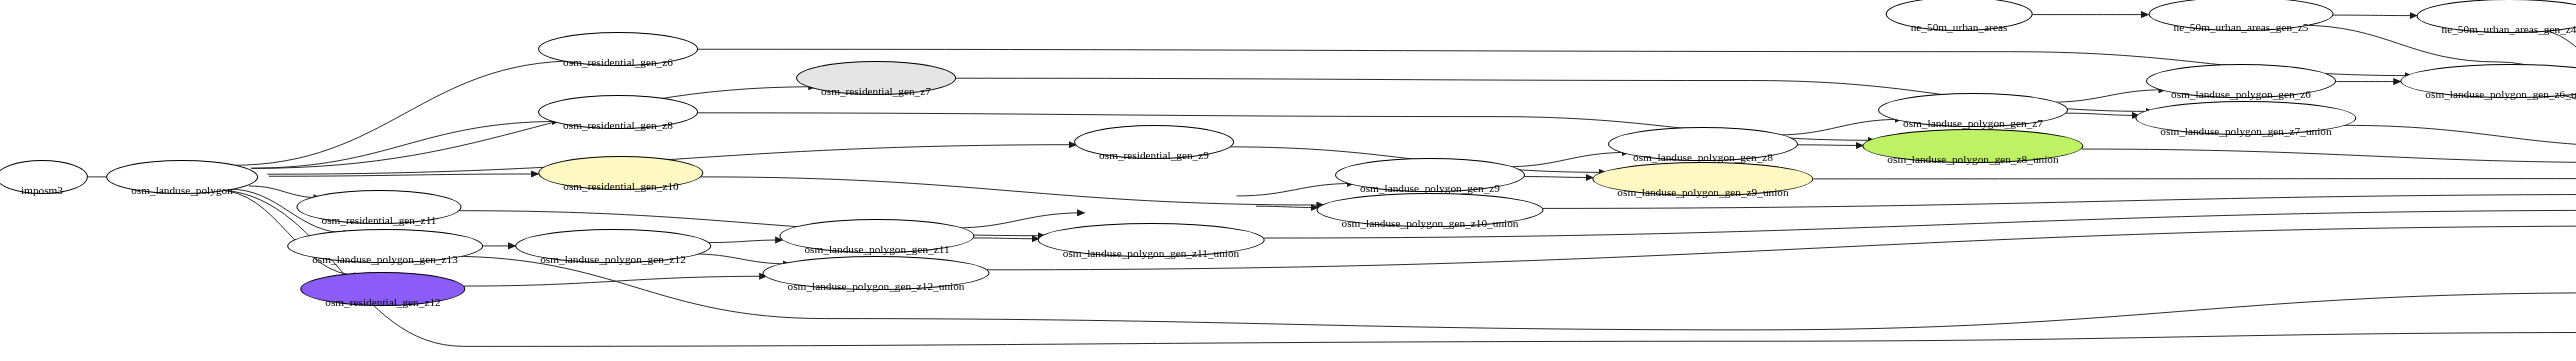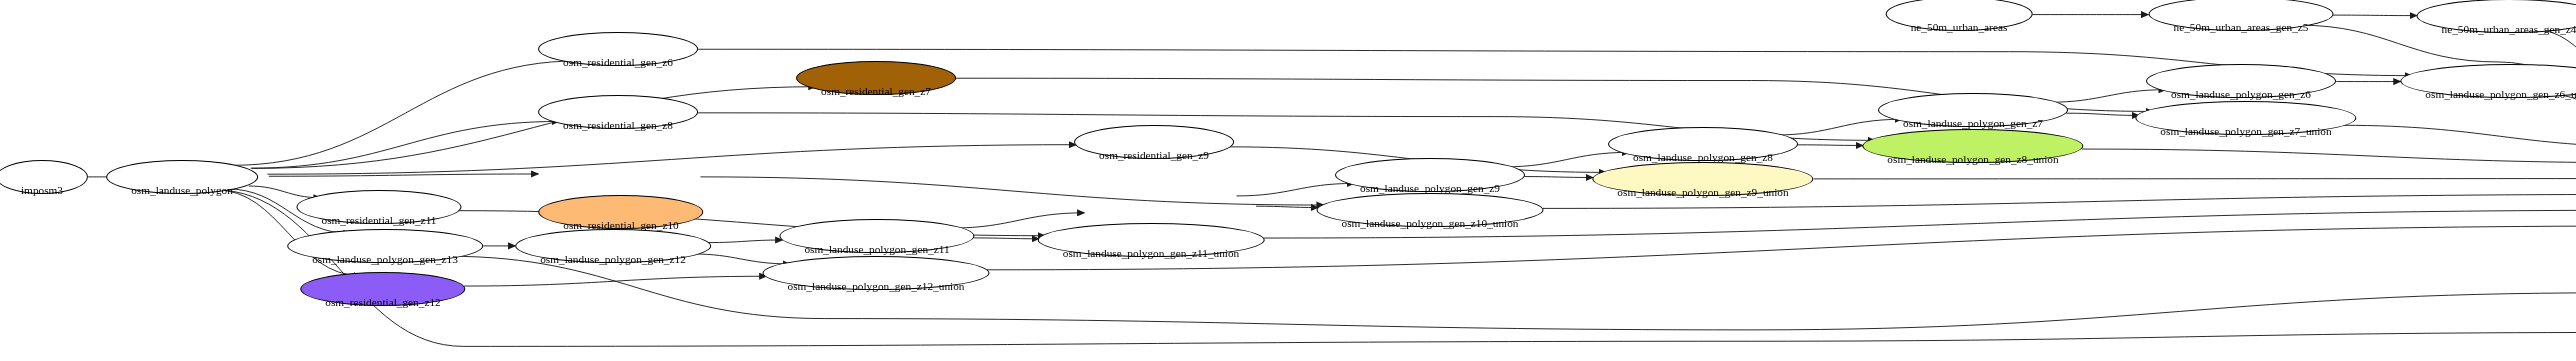--- a/index.html
+++ b/index.html
@@ -68,24 +68,24 @@
         <path d="M3520.0,346.9 C4255.7,346.9 4419.2,346.3 5155.0,346.3" fill="none" stroke="#1a1a1a" stroke-width="1.8" marker-end="url(#arrow)"></path>
         <path d="M2994.3,404.2 C3966.6,404.2 4182.7,377.0 5155.0,377.0" fill="none" stroke="#1a1a1a" stroke-width="1.8" marker-end="url(#arrow)"></path>
         <path d="M2451.9,461.7 C3668.3,461.7 3938.6,407.7 5155.0,407.7" fill="none" stroke="#1a1a1a" stroke-width="1.8" marker-end="url(#arrow)"></path>
         <path d="M1915.2,523.4 C3373.1,523.4 3697.1,438.3 5155.0,438.3" fill="none" stroke="#1a1a1a" stroke-width="1.8" marker-end="url(#arrow)"></path>
       </g>
   </svg>
 
 <div class="gnode" style="left: 42px; top: 177px; background: rgb(255, 255, 255); border-color: rgb(0, 0, 0);">imposm3</div>
     <div class="gnode" style="left: 182px; top: 177px; background: rgb(255, 255, 255); border-color: rgb(0, 0, 0);">osm_landuse_polygon</div>
     <div class="gnode" style="left: 618px; top: 49px; background: rgb(255, 255, 255); border-color: rgb(0, 0, 0);">osm_residential_gen_z6</div>
-    <div class="gnode" style="left: 876px; top: 78px; background: #a16207; border-color: rgb(0, 0, 0);">osm_residential_gen_z7</div>
+    <div class="gnode" style="left: 876px; top: 78px; background: #e5e5e5; border-color: rgb(0, 0, 0);">osm_residential_gen_z7</div>
     <div class="gnode" style="left: 618px; top: 112px; background: rgb(255, 255, 255); border-color: rgb(0, 0, 0);">osm_residential_gen_z8</div>
     <div class="gnode" style="left: 1154px; top: 142px; background: rgb(255, 255, 255); border-color: rgb(0, 0, 0);">osm_residential_gen_z9</div>
-    <div class="gnode" style="left: 621px; top: 173px; background: #fdba74; border-color: rgb(0, 0, 0); margin-top: 39px;">osm_residential_gen_z10</div>
+    <div class="gnode" style="left: 621px; top: 173px; background: #fef9c3; border-color: rgb(0, 0, 0);">osm_residential_gen_z10</div>
     <div class="gnode" style="left: 379px; top: 207px; background: rgb(255, 255, 255); border-color: rgb(0, 0, 0);">osm_residential_gen_z11</div>
     <div class="gnode" style="left: 385px; top: 246px; background: rgb(255, 255, 255); border-color: rgb(0, 0, 0);">osm_landuse_polygon_gen_z13</div>
     <div class="gnode" style="left: 383px; top: 289px; background: #8b5cf6; border-color: rgb(0, 0, 0);">osm_residential_gen_z12</div>
     <div class="gnode" style="left: 613px; top: 246px; background: rgb(255, 255, 255); border-color: rgb(0, 0, 0);">osm_landuse_polygon_gen_z12</div>
     <div class="gnode" style="left: 877px; top: 236px; background: rgb(255, 255, 255); border-color: rgb(0, 0, 0);">osm_landuse_polygon_gen_z11</div>
     <div class="gnode" style="left: 876px; top: 273px; background: rgb(255, 255, 255); border-color: rgb(0, 0, 0);">osm_landuse_polygon_gen_z12_union</div>
     <div class="gnode" style="left: 1151px; top: 240px; background: rgb(255, 255, 255); border-color: rgb(0, 0, 0);">osm_landuse_polygon_gen_z11_union</div>
     <div class="gnode" style="left: 1430px; top: 175px; background: rgb(255, 255, 255); border-color: rgb(0, 0, 0);">osm_landuse_polygon_gen_z9</div>
     <div class="gnode" style="left: 1430px; top: 210px; background: rgb(255, 255, 255); border-color: rgb(0, 0, 0);">osm_landuse_polygon_gen_z10_union</div>
     <div class="gnode" style="left: 1703px; top: 144px; background: rgb(255, 255, 255); border-color: rgb(0, 0, 0);">osm_landuse_polygon_gen_z8</div>

